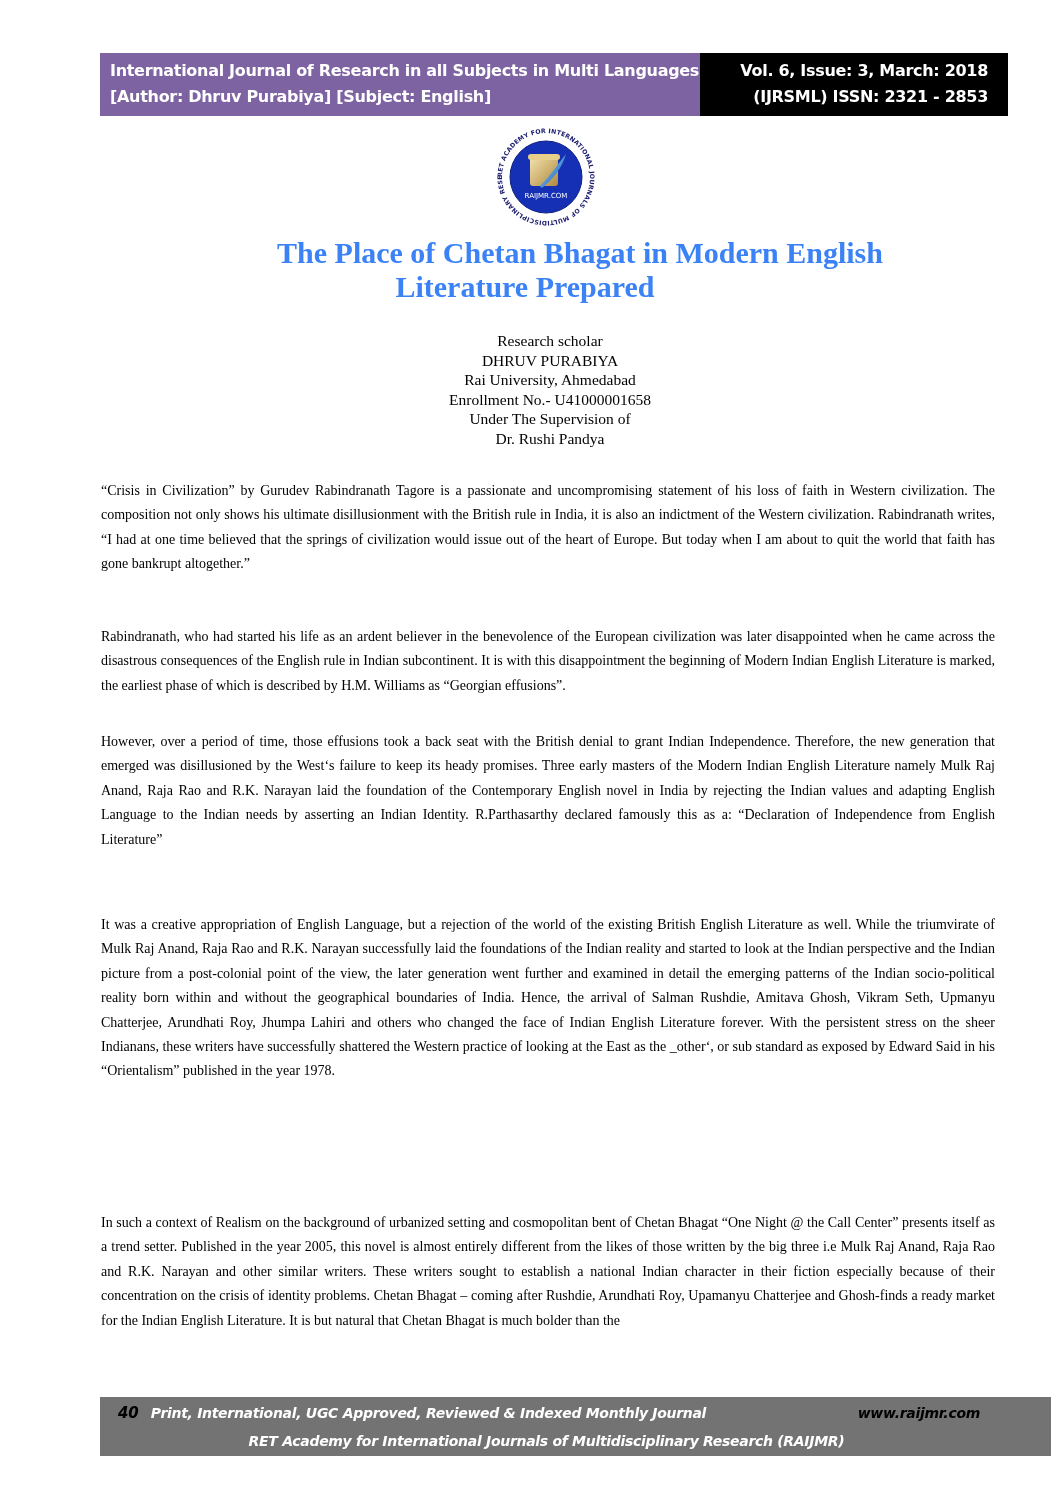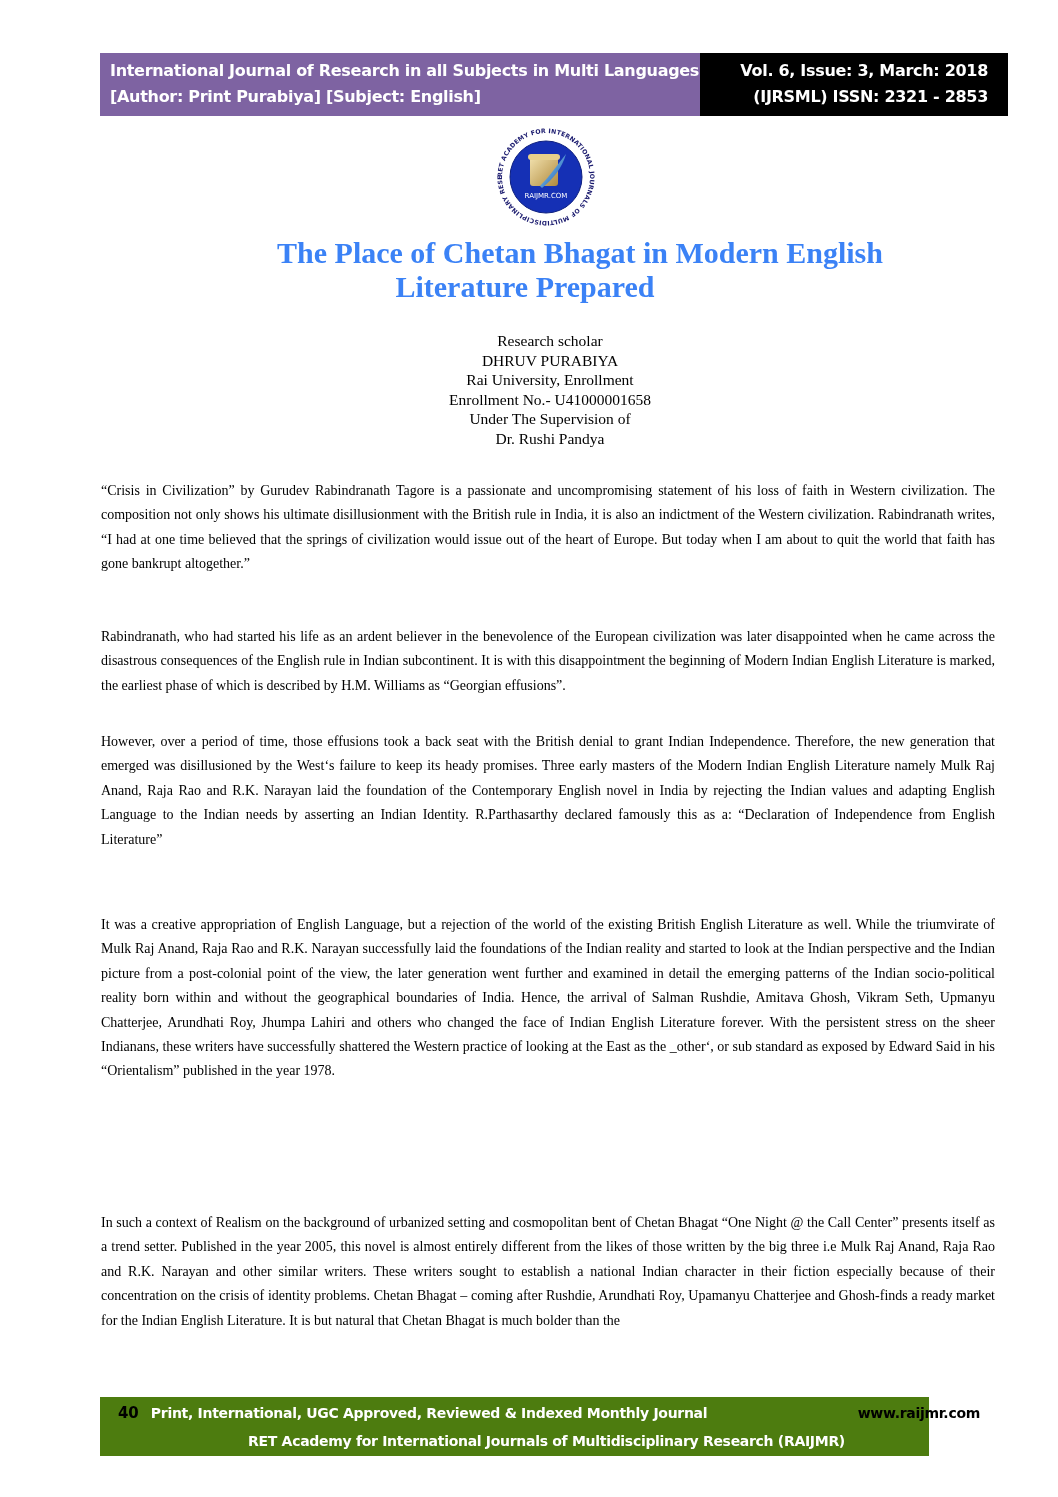--- a/index.html
+++ b/index.html
@@ -19,36 +19,36 @@
   .author { position: absolute; top: 331px; left: 350px; width: 400px; text-align: center; font-family: "Liberation Serif", serif; font-size: 15.5px; line-height: 19.6px; color: #000; }
   .author div { white-space: nowrap; }
 
   .body { position: absolute; left: 101px; width: 894px; font-family: "Liberation Serif", serif; font-size: 14px; line-height: 24.4px; color: #000; text-align: justify; }
   .p1 { top: 479px; }
   .p2 { top: 625px; }
   .p3 { top: 730px; }
   .p4 { top: 913px; }
   .p5 { top: 1211px; }
 
-  .ftr { position: absolute; left: 100px; top: 1397px; width: 829px; height: 59px; background: #4d7c0f; }
+  .ftr { position: absolute; left: 100px; top: 1397px; width: 951px; height: 59px; background: #737373; font-style: italic; }
   .ftr-l1 { position: absolute; left: 18px; top: 3px; width: 862px; height: 26px; font-family: "DejaVu Sans", sans-serif; font-weight: bold; font-size: 14px; line-height: 26px; white-space: nowrap; letter-spacing: -0.3px; }
   .pg { color: #000; font-size: 15px; margin-right: 8px; }
   .ftr-txt { color: #fff; }
   .url { position: absolute; right: 0; top: 0; color: #000; }
   .ftr-l2 { position: absolute; left: 0; top: 31px; width: 893px; text-align: center; font-family: "DejaVu Sans", sans-serif; font-weight: bold; font-size: 14px; line-height: 26px; color: #fff; white-space: nowrap; letter-spacing: -0.3px; }
 </style>
 </head>
 <body>
 
 <div class="page">
 
   <div class="hdr">
     <div class="hdr-left">
       <div class="hdr-line">International Journal of Research in all Subjects in Multi Languages</div>
-      <div class="hdr-line">[Author: Print Purabiya] [Subject: English]</div>
+      <div class="hdr-line">[Author: Dhruv Purabiya] [Subject: English]</div>
     </div>
     <div class="hdr-right">
       <div class="hdr-line">Vol. 6, Issue: 3, March: 2018</div>
       <div class="hdr-line">(IJRSML)  ISSN: 2321 - 2853</div>
     </div>
   </div>
 
   <div class="logo">
     <svg width="108" height="102" viewBox="0 0 108 102">
       <defs>
@@ -75,21 +75,21 @@
   </div>
 
   <div class="title">
     <span>The Place of Chetan Bhagat in Modern English</span><br>
     <span class="t2">Literature Prepared</span>
   </div>
 
   <div class="author">
     <div>Research scholar</div>
     <div>DHRUV PURABIYA</div>
-    <div>Rai University, Enrollment</div>
+    <div>Rai University, Ahmedabad</div>
     <div>Enrollment No.- U41000001658</div>
     <div>Under The Supervision of</div>
     <div>Dr. Rushi Pandya</div>
   </div>
 
   <div class="body p1">“Crisis in Civilization” by Gurudev Rabindranath Tagore is a passionate and uncompromising statement of his loss of faith in Western civilization. The composition not only shows his ultimate disillusionment with the British rule in India, it is also an indictment of the Western civilization. Rabindranath writes, “I had at one time believed that the springs of civilization would issue out of the heart of Europe. But today when I am about to quit the world that faith has gone bankrupt altogether.”</div>
   <div class="body p2">Rabindranath, who had started his life as an ardent believer in the benevolence of the European civilization was later disappointed when he came across the disastrous consequences of the English rule in Indian subcontinent. It is with this disappointment the beginning of Modern Indian English Literature is marked, the earliest phase of which is described by H.M. Williams as “Georgian effusions”.</div>
   <div class="body p3">However, over a period of time, those effusions took a back seat with the British denial to grant Indian Independence. Therefore, the new generation that emerged was disillusioned by the West‘s failure to keep its heady promises. Three early masters of the Modern Indian English Literature namely Mulk Raj Anand, Raja Rao and R.K. Narayan laid the foundation of the Contemporary English novel in India by rejecting the Indian values and adapting English Language to the Indian needs by asserting an Indian Identity. R.Parthasarthy declared famously this as a: “Declaration of Independence from English Literature”</div>
   <div class="body p4">It was a creative appropriation of English Language, but a rejection of the world of the existing British English Literature as well. While the triumvirate of Mulk Raj Anand, Raja Rao and R.K. Narayan successfully laid the foundations of the Indian reality and started to look at the Indian perspective and the Indian picture from a post-colonial point of the view, the later generation went further and examined in detail the emerging patterns of the Indian socio-political reality born within and without the geographical boundaries of India. Hence, the arrival of Salman Rushdie, Amitava Ghosh, Vikram Seth, Upmanyu Chatterjee, Arundhati Roy, Jhumpa Lahiri and others who changed the face of Indian English Literature forever. With the persistent stress on the sheer Indianans, these writers have successfully shattered the Western practice of looking at the East as the _other‘, or sub standard as exposed by Edward Said in his “Orientalism” published in the year 1978.</div>
   <div class="body p5">In such a context of Realism on the background of urbanized setting and cosmopolitan bent of Chetan Bhagat “One Night @ the Call Center” presents itself as a trend setter. Published in the year 2005, this novel is almost entirely different from the likes of those written by the big three i.e Mulk Raj Anand, Raja Rao and R.K. Narayan and other similar writers. These writers sought to establish a national Indian character in their fiction especially because of their concentration on the crisis of identity problems. Chetan Bhagat – coming after Rushdie, Arundhati Roy, Upamanyu Chatterjee and Ghosh-finds a ready market for the Indian English Literature. It is but natural that Chetan Bhagat is much bolder than the</div>

